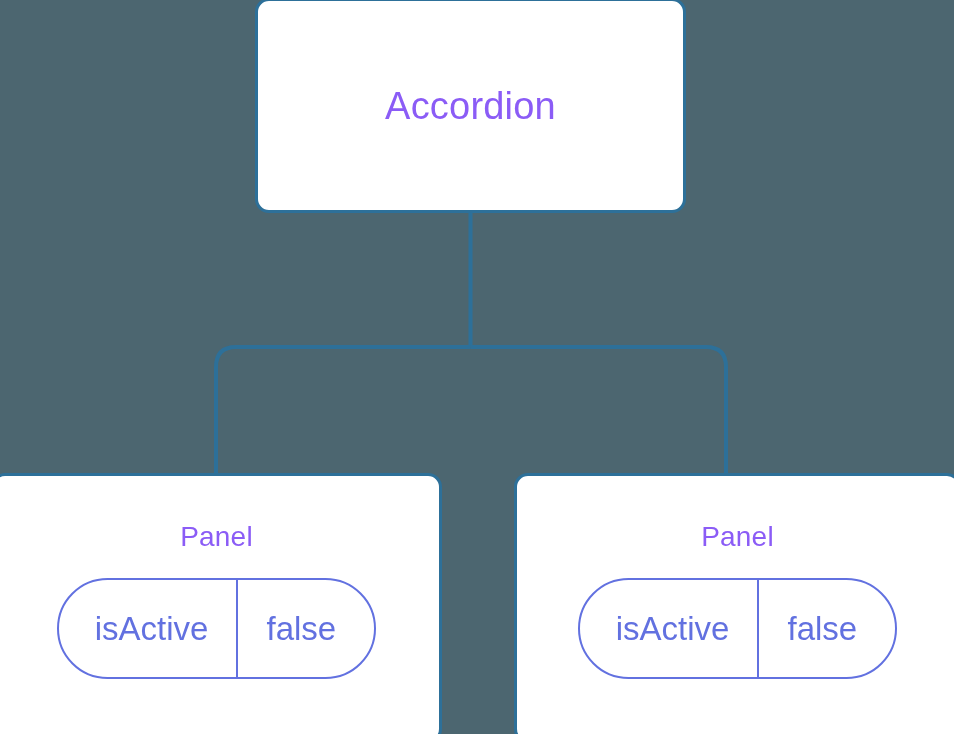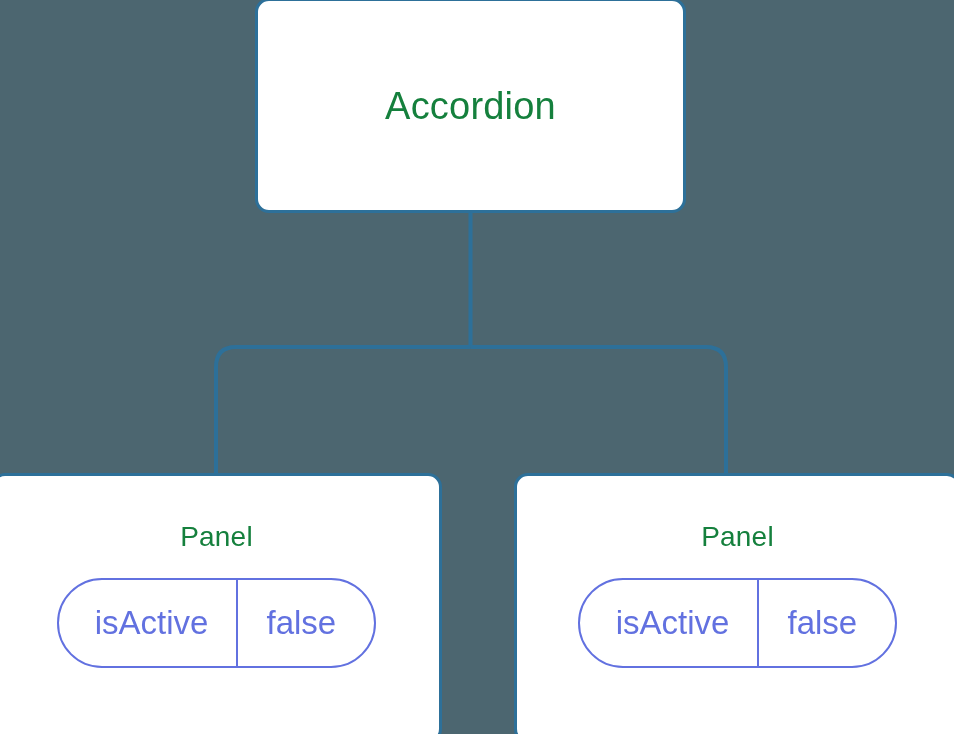--- a/index.html
+++ b/index.html
@@ -32,21 +32,21 @@
     position: absolute;
     background: #ffffff;
     border: 3px solid #2d7099;
     border-radius: 14px;
     box-sizing: border-box;
     display: flex;
     flex-direction: column;
     align-items: center;
   }
   .node-title {
-    color: #15803d;
+    color: #8b5cf6;
     font-weight: 400;
     letter-spacing: 0.2px;
     white-space: nowrap;
   }
 
   #node-accordion {
     left: 255px;
     top: -2px;
     width: 431px;
     height: 215px;
@@ -71,21 +71,21 @@
   }
   .panel .node-title {
     font-size: 28px;
     line-height: 38px;
     margin-top: 42px;
   }
 
   
   .pill {
     margin-top: 22px;
-    height: 90px;
+    height: 101px;
     border: 2.5px solid #6271e0;
     border-radius: 51px;
     box-sizing: border-box;
     display: flex;
     align-items: stretch;
     background: transparent;
   }
   .pill-key,
   .pill-val {
     display: flex;

